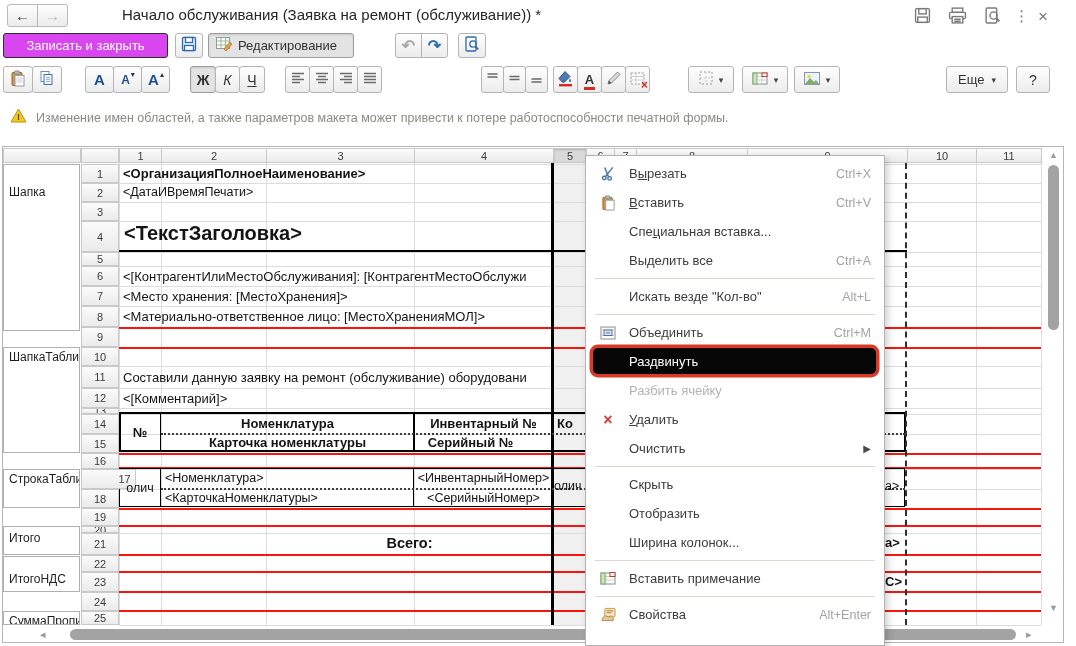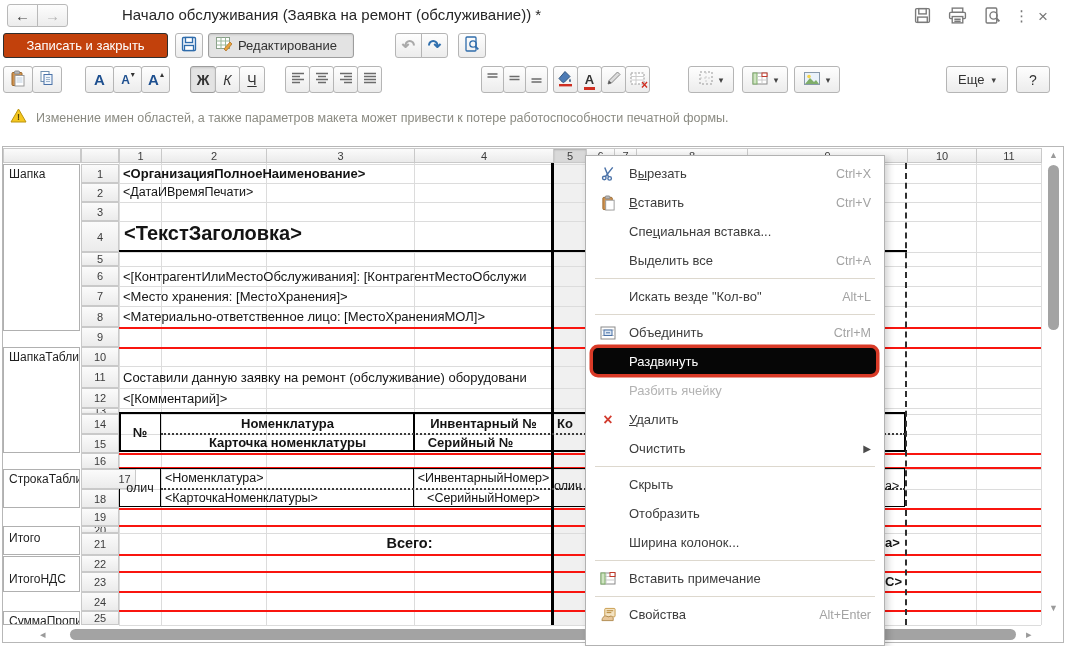--- a/index.html
+++ b/index.html
@@ -10,21 +10,21 @@
           background:linear-gradient(#fdfdfd,#ececec);display:flex;align-items:center;
           justify-content:center;font-size:15px;color:#3f3f3f;box-sizing:border-box;}
   #nav-back{left:7px;border-radius:3px 0 0 3px;}
   #nav-fwd{left:37px;border-radius:0 3px 3px 0;color:#b5b5b5;}
   .wtitle{position:absolute;left:122px;top:6px;font-size:15px;color:#262626;white-space:nowrap;}
   .tico{position:absolute;top:7px;display:flex;align-items:center;justify-content:center;color:#787878;}
   
   .btn{position:absolute;height:25px;border:1px solid #b5b5b5;border-radius:3px;box-sizing:border-box;
        background:linear-gradient(#fefefe,#ececec);display:flex;align-items:center;justify-content:center;
        font-size:13px;color:#333;}
-  .btn.dark{background:#c2410c;border-color:#2e2e2e;color:#fff;font-size:13px;}
+  .btn.dark{background:#d946ef;border-color:#2e2e2e;color:#fff;font-size:13px;}
   .btn.pressed{background:#e3e3e3;border-color:#9d9d9d;box-shadow:inset 0 1px 2px rgba(0,0,0,.12);}
   .tb2{top:66px;height:27px;}
   .glyph-und{text-decoration:underline;}
   .fa{font-weight:bold;color:#1d4f8f;font-size:15px;}
   .fc{position:relative;font-weight:bold;color:#333;font-size:13px;}
   .fc i{position:absolute;left:-1px;right:-1px;bottom:-3px;height:3px;background:#cf2e21;}
   .tri{font-size:8px;color:#333;position:relative;top:-5px;left:1px;}
   
   .warnrow{position:absolute;left:10px;top:108px;display:flex;align-items:center;gap:9px;}
   .warntext{font-size:12.5px;color:#8b8b82;}
@@ -371,21 +371,21 @@
       <div class="rowh" style="left: 81px; top: 453px; width: 38px; height: 16px;">16</div>
       <div class="rowh" style="left: 81px; top: 469px; width: 55px; height: 20px; padding-left: 32px;">17</div>
       <div class="rowh" style="left: 81px; top: 489px; width: 38px; height: 19px;">18</div>
       <div class="rowh" style="left: 81px; top: 508px; width: 38px; height: 18px;">19</div>
       <div class="rowh" style="left: 81px; top: 526px; width: 38px; height: 7px;">20</div>
       <div class="rowh" style="left: 81px; top: 533px; width: 38px; height: 22px;">21</div>
       <div class="rowh" style="left: 81px; top: 555px; width: 38px; height: 17px;">22</div>
       <div class="rowh" style="left: 81px; top: 572px; width: 38px; height: 20px;">23</div>
       <div class="rowh" style="left: 81px; top: 592px; width: 38px; height: 19px;">24</div>
       <div class="rowh" style="left: 81px; top: 611px; width: 38px; height: 14px;">25</div>
-      <div class="area" style="top: 164px; height: 167px; padding-top: 2px;">Шапка</div>
+      <div class="area" style="top: 164px; height: 167px; padding-top: 20px;">Шапка</div>
       <div class="area" style="top: 347px; height: 106px; padding-top: 2px;">ШапкаТабли</div>
       <div class="area" style="top: 469px; height: 39px; padding-top: 2px;">СтрокаТабли</div>
       <div class="area" style="top: 526px; height: 29px; padding-top: 4px;">Итого</div>
       <div class="area" style="top: 556px; height: 36px; padding-top: 15px;">ИтогоНДС</div>
       <div class="area" style="top: 611px; height: 14px; padding-top: 2px;">СуммаПропи</div>
       <div class="red" style="top: 327px;"></div>
       <div class="red" style="top: 347px;"></div>
       <div class="red" style="top: 453px;"></div>
       <div class="red" style="top: 467px;"></div>
       <div class="red" style="top: 508px;"></div>

